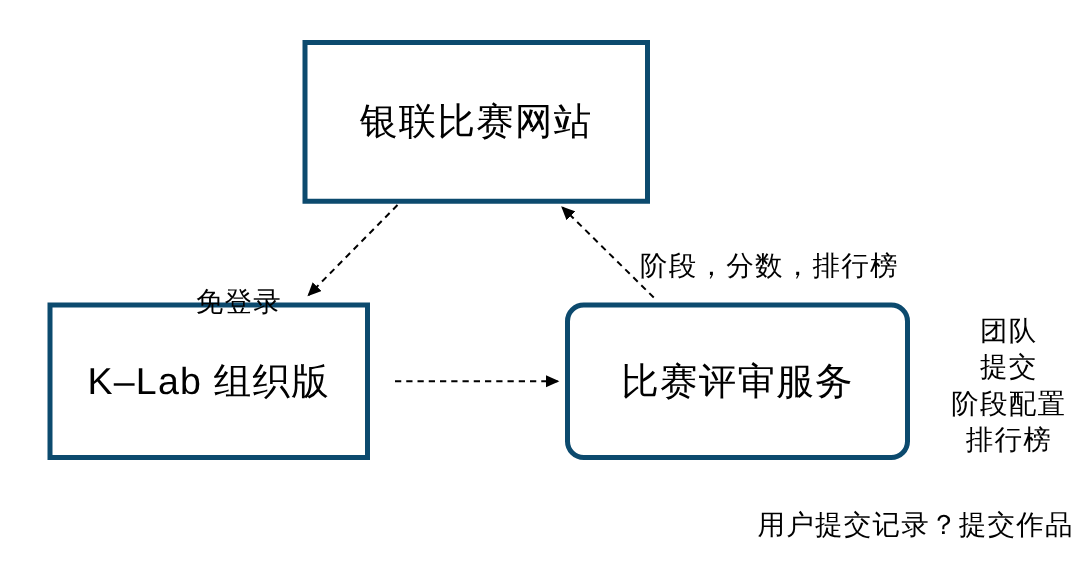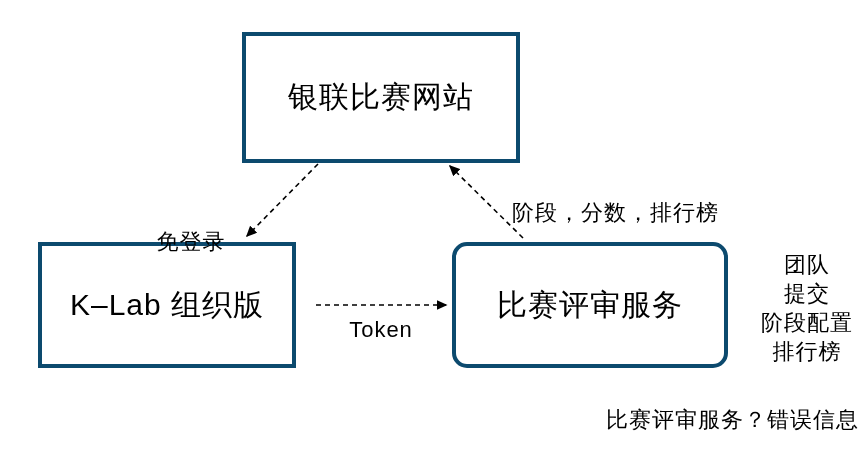--- a/index.html
+++ b/index.html
@@ -96,27 +96,26 @@
 
   <div class="edge-label label-login-free">
     <span>免登录</span>
   </div>
 
   <div class="edge-label label-stage-score">
     <span>阶段，分数，排行榜</span>
   </div>
 
   <div class="edge-label label-token">
-    <div>Token</div>
   </div>
 
   <div class="side-list">
     <div>团队</div>
     <div>提交</div>
     <div>阶段配置</div>
     <div>排行榜</div>
   </div>
 
   <div class="footnote">
-    <span>比赛评审服务？错误信息</span>
+    <span>用户提交记录？提交作品</span>
   </div>
 
 </div>
 
 </body></html>

